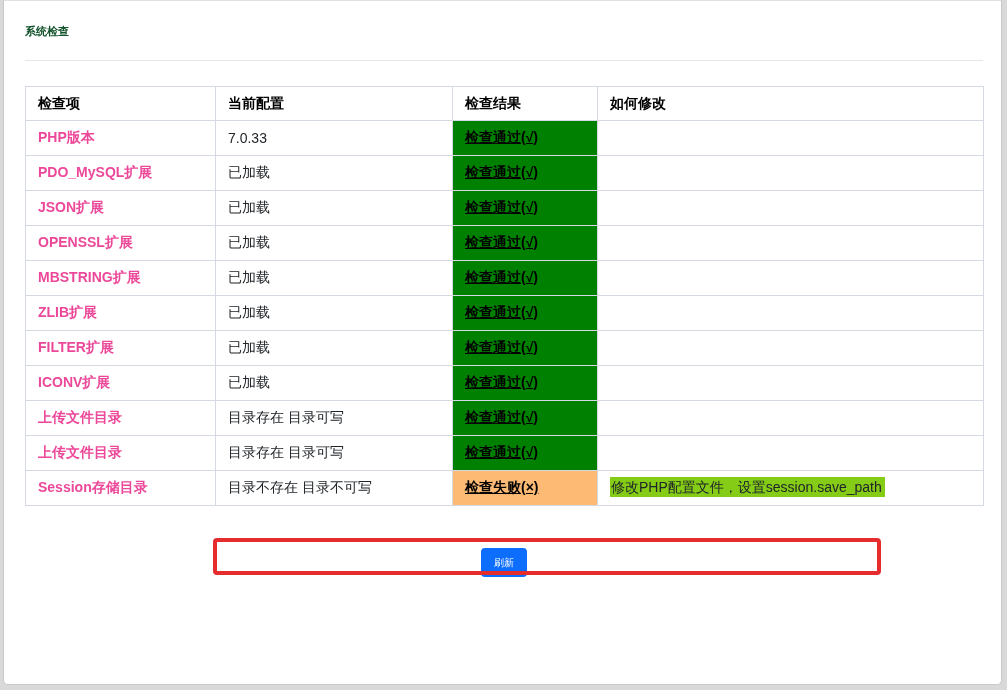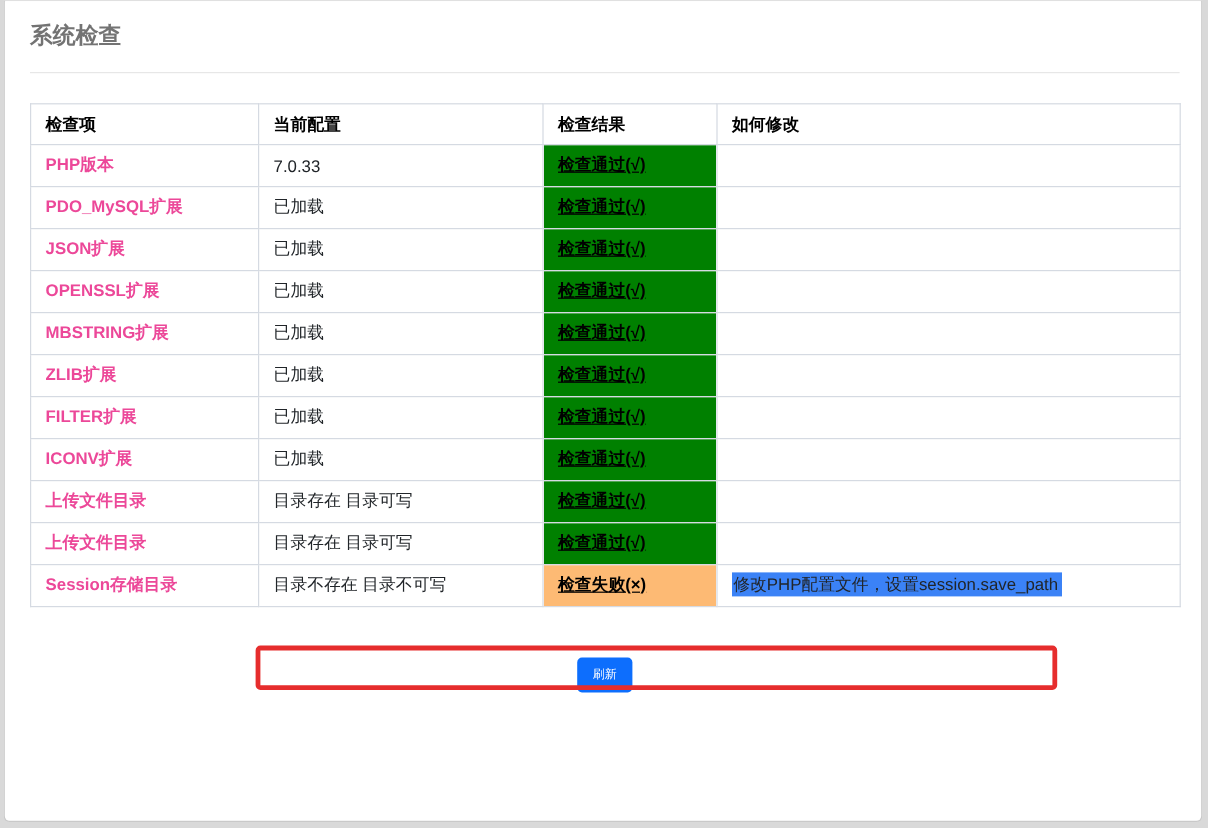--- a/index.html
+++ b/index.html
@@ -14,23 +14,23 @@
     position: absolute;
     left: 3px; top: 0; right: 5px; bottom: 5px;
     background: #ffffff;
     border: 1px solid #c9c9c9;
     border-top-color: #e0e0e0;
     border-radius: 0 0 5px 5px;
     overflow: hidden;
   }
   .content { padding: 21px 0 0 21px; }
   h1.page-title {
-    font-size: 19px;
+    font-size: 11px;
     font-weight: bold;
-    color: #737373;
+    color: #14532d;
     line-height: 18px;
   }
   hr.divider {
     border: none;
     border-top: 1px solid #e7e7e7;
     margin: 20px 0 0 0;
     width: 958px;
   }
   table.check-table {
     border-collapse: collapse;
@@ -50,21 +50,21 @@
     height: 33px;
     font-weight: bold;
     color: #000000;
   }
   .check-table td { height: 34px; }
   .check-table td.c1 { font-weight: bold; color: #ec4899; }
   .check-table td.c3 { font-weight: bold; color: #000000; text-decoration: underline; }
   .check-table td.c3.pass { background: #008000; }
   .check-table td.c3.fail { background: #fdba74; }
   .fix-text.selected {
-    background: #3b82f6;
+    background: #84cc16;
     padding: 2px 3px 2px 1px;
   }
   .annotation-box {
     position: absolute;
     left: 209px;
     top: 537px;
     width: 660px;
     height: 29px;
     border: 4px solid #e62d2d;
     border-radius: 4px;

